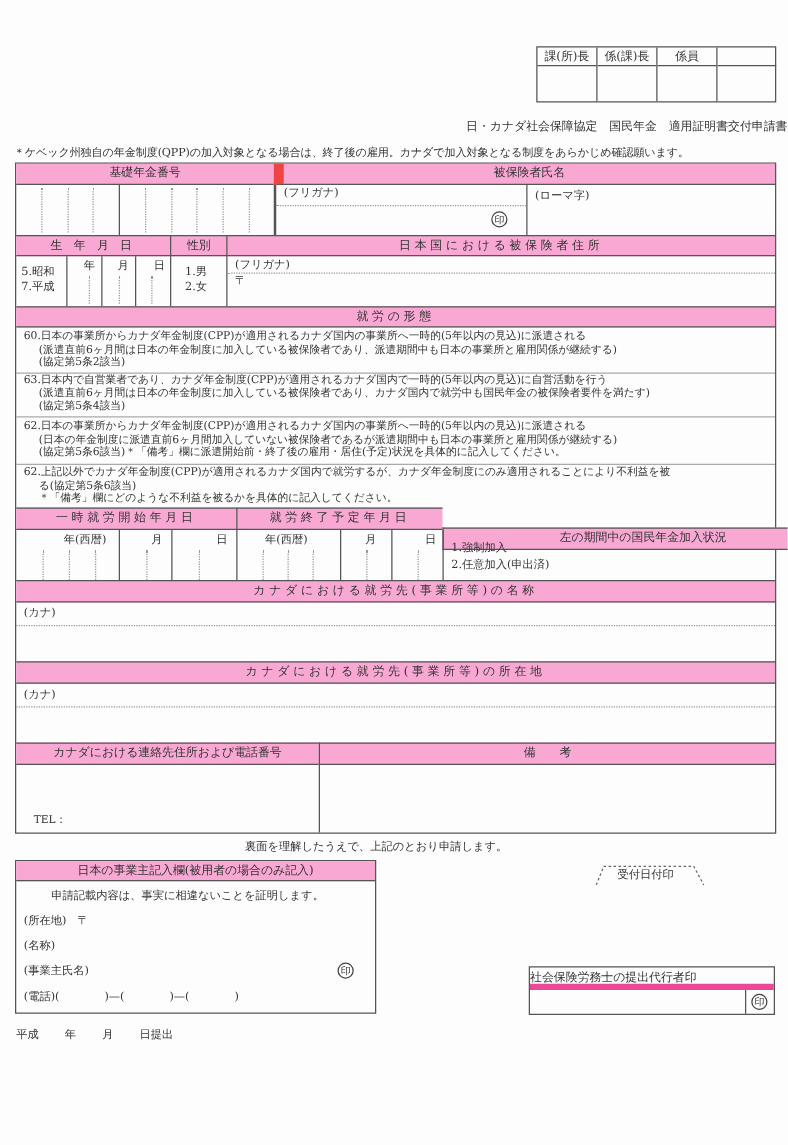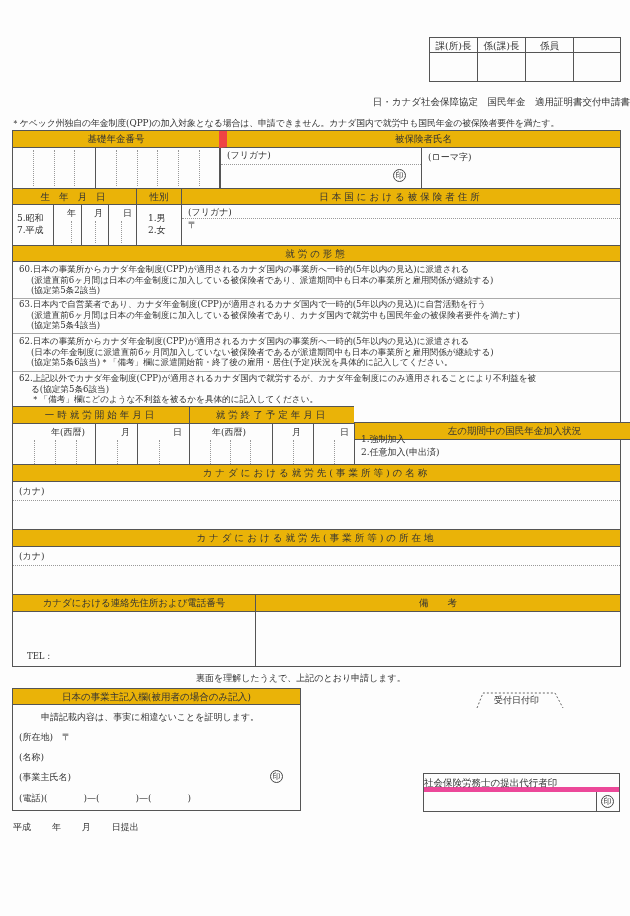--- a/index.html
+++ b/index.html
@@ -1,20 +1,20 @@
 <!DOCTYPE html>
 <html><head>
 <meta charset="utf-8">
 <style>
   * { box-sizing: border-box; margin: 0; padding: 0; }
   html, body { width: 630px; height: 916px; background: #fdfdfd; overflow: hidden; }
   body { position: relative; font-family: "DejaVu Serif", "Liberation Serif", serif; color: #333; font-size: 9px; }
   .abs { position: absolute; }
   .bx { border: 1px solid #555; }
-  .hdr { background: #eab308; border-bottom: 1px solid #555; text-align: center; font-size: 9.5px; line-height: 16px; color: #333; }
+  .hdr { background: #f9a8d4; border-bottom: 1px solid #555; text-align: center; font-size: 9.5px; line-height: 16px; color: #333; }
   .spaced { letter-spacing: 3px; text-align: center; }
   .vline { position: absolute; top: 0; bottom: 0; width: 0; border-left: 1px solid #555; }
   .dotv { position: absolute; width: 0; border-left: 1px dotted #999; }
   .doth { position: absolute; height: 0; border-top: 1px dotted #999; }
   .hline { position: absolute; left: 0; right: 0; height: 0; border-top: 1px solid #555; }
   .t { position: absolute; white-space: nowrap; font-size: 9px; line-height: 11px; }
   .seal { display: inline-block; width: 13px; height: 13px; border: 1px solid #444; border-radius: 50%; font-size: 8px; line-height: 11px; text-align: center; }
   .approve-cell { position: absolute; top: 0; bottom: 0; border-right: 1px solid #555; }
   .approve-lbl { text-align: center; font-size: 9.5px; line-height: 15px; border-bottom: 1px solid #555; height: 15px; }
   .work-item { position: absolute; left: 6px; right: 4px; font-size: 8.6px; line-height: 10.5px; white-space: nowrap; }
@@ -33,21 +33,21 @@
   <div class="approve-cell" style="left:96px; width:48px;">
     <div class="approve-lbl">係員</div>
   </div>
   <div class="approve-cell" style="left:144px; width:47px; border-right:none;">
     <div class="approve-lbl"></div>
   </div>
 </div>
 
 <div class="t" style="left:0; right:0; top:96px; text-align:right; font-size:9.5px;">日・カナダ社会保障協定　国民年金　適用証明書交付申請書</div>
 
-<div class="t" style="left:11px; top:118px; font-size:8.9px; letter-spacing:-0.1px;">＊ケベック州独自の年金制度(QPP)の加入対象となる場合は、申請できません。カナダ国内で就労中も国民年金の被保険者要件を満たす。</div>
+<div class="t" style="left:11px; top:118px; font-size:8.9px; letter-spacing:-0.1px;">＊ケベック州独自の年金制度(QPP)の加入対象となる場合は、終了後の雇用。カナダで加入対象となる制度をあらかじめ確認願います。</div>
 
 <div class="abs bx" style="left:12px; top:130px; width:609px; height:537px; border-width:1px;">
 
   <div class="abs hdr" style="left:0; top:0; width:206px; height:17px;">
     <span>基礎年金番号</span>
   </div>
   <div class="abs hdr" style="left:206px; top:0; width:401px; height:17px; border-left:8px solid #ef4444;">
     <span>被保険者氏名</span>
   </div>
 

